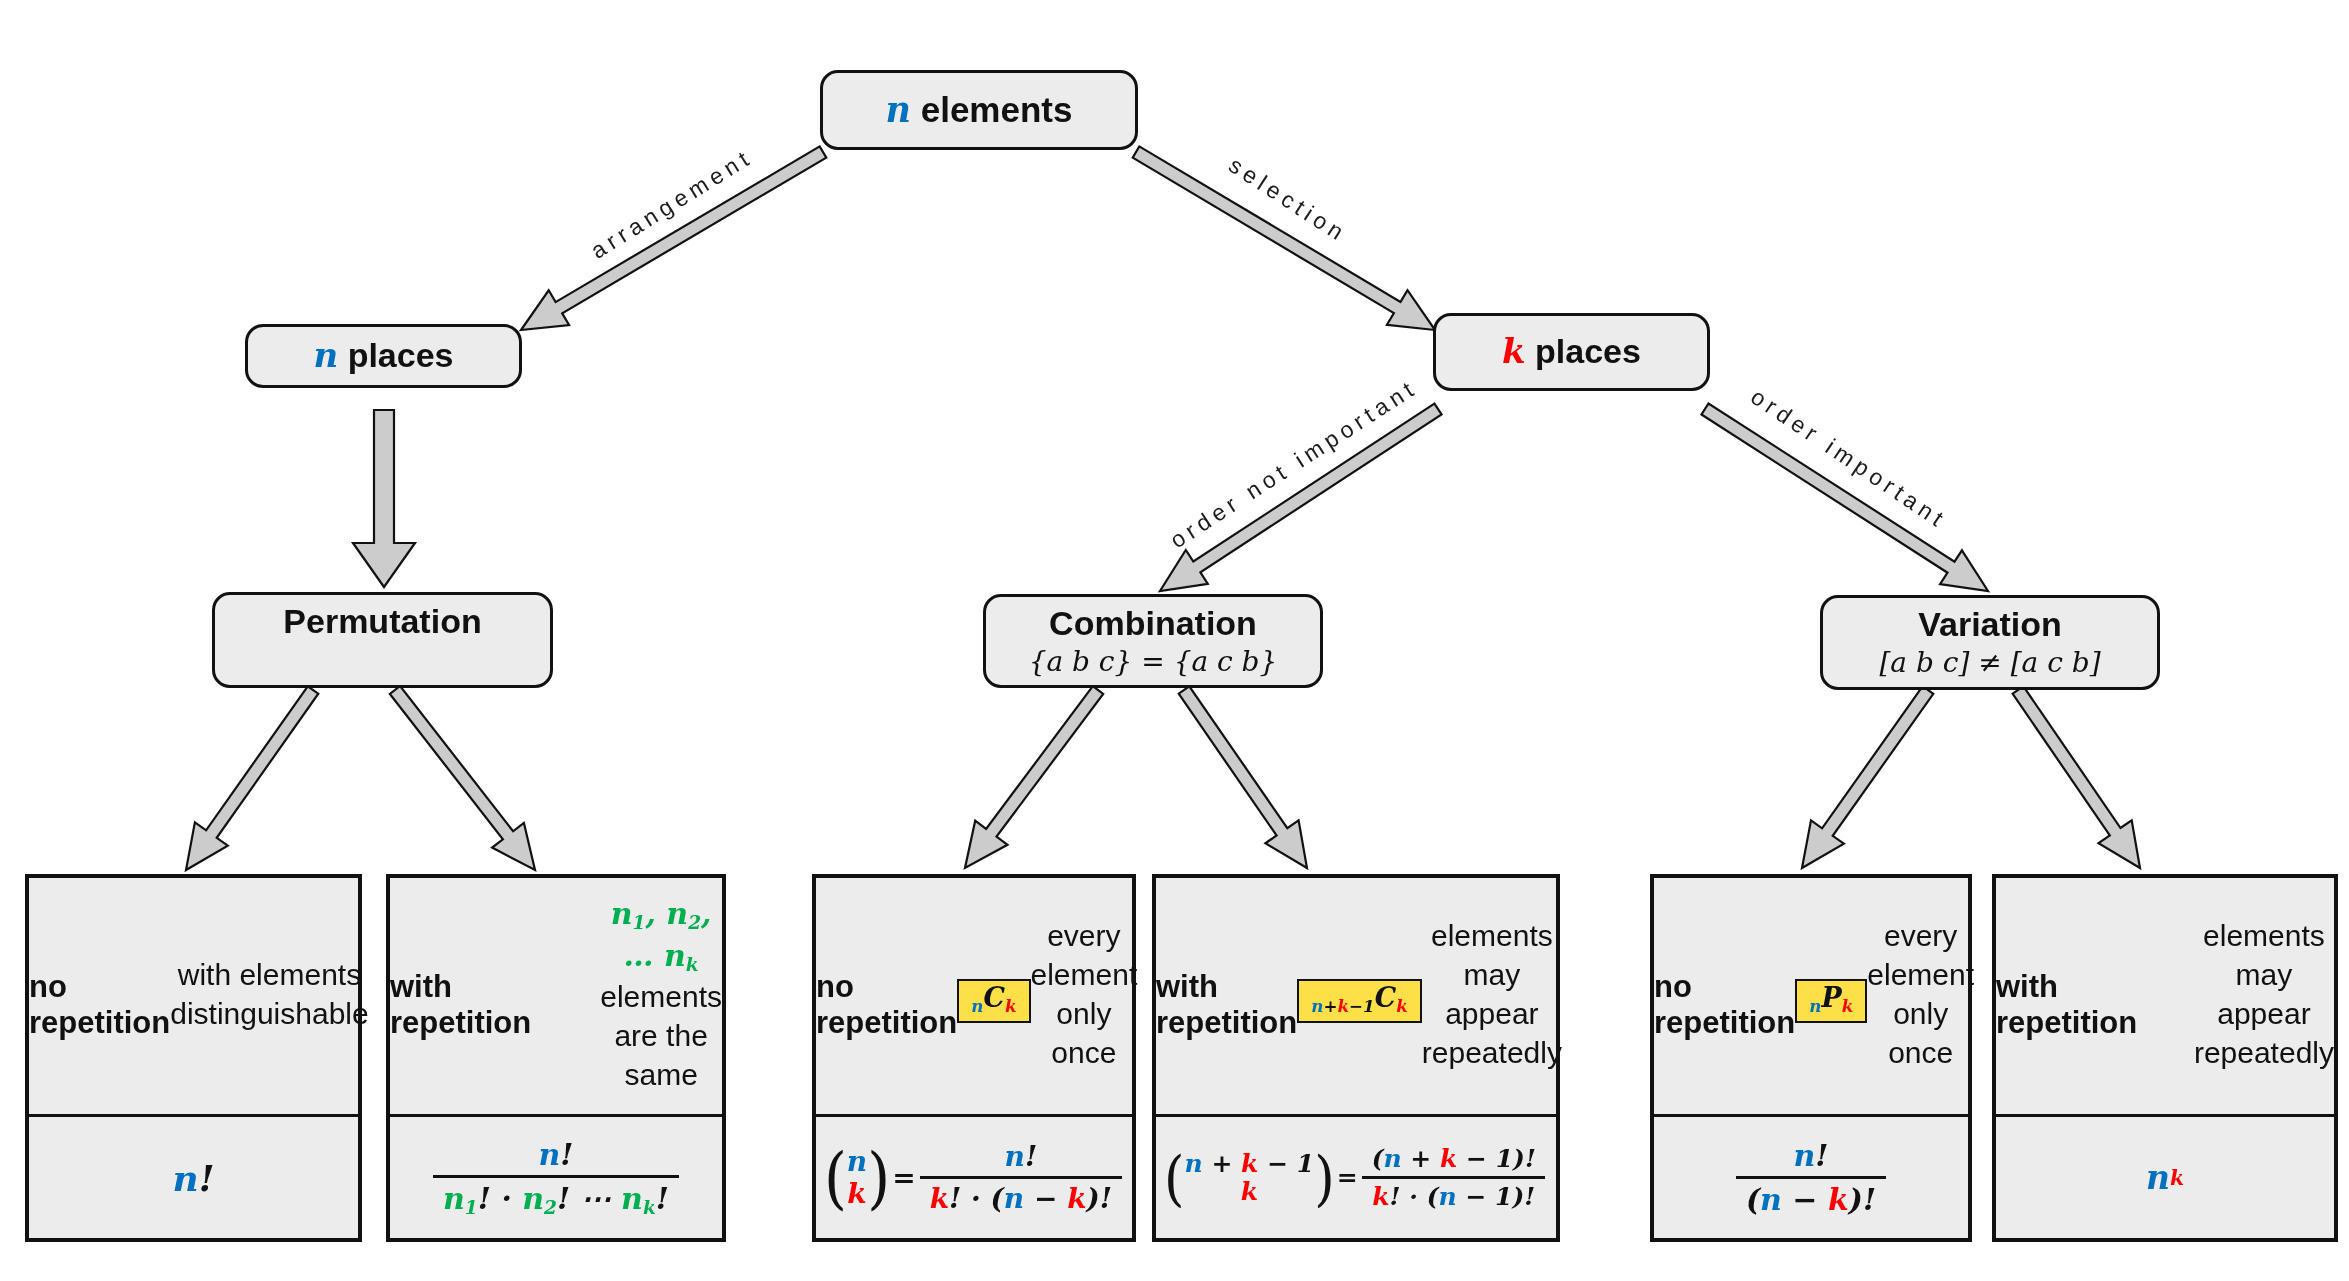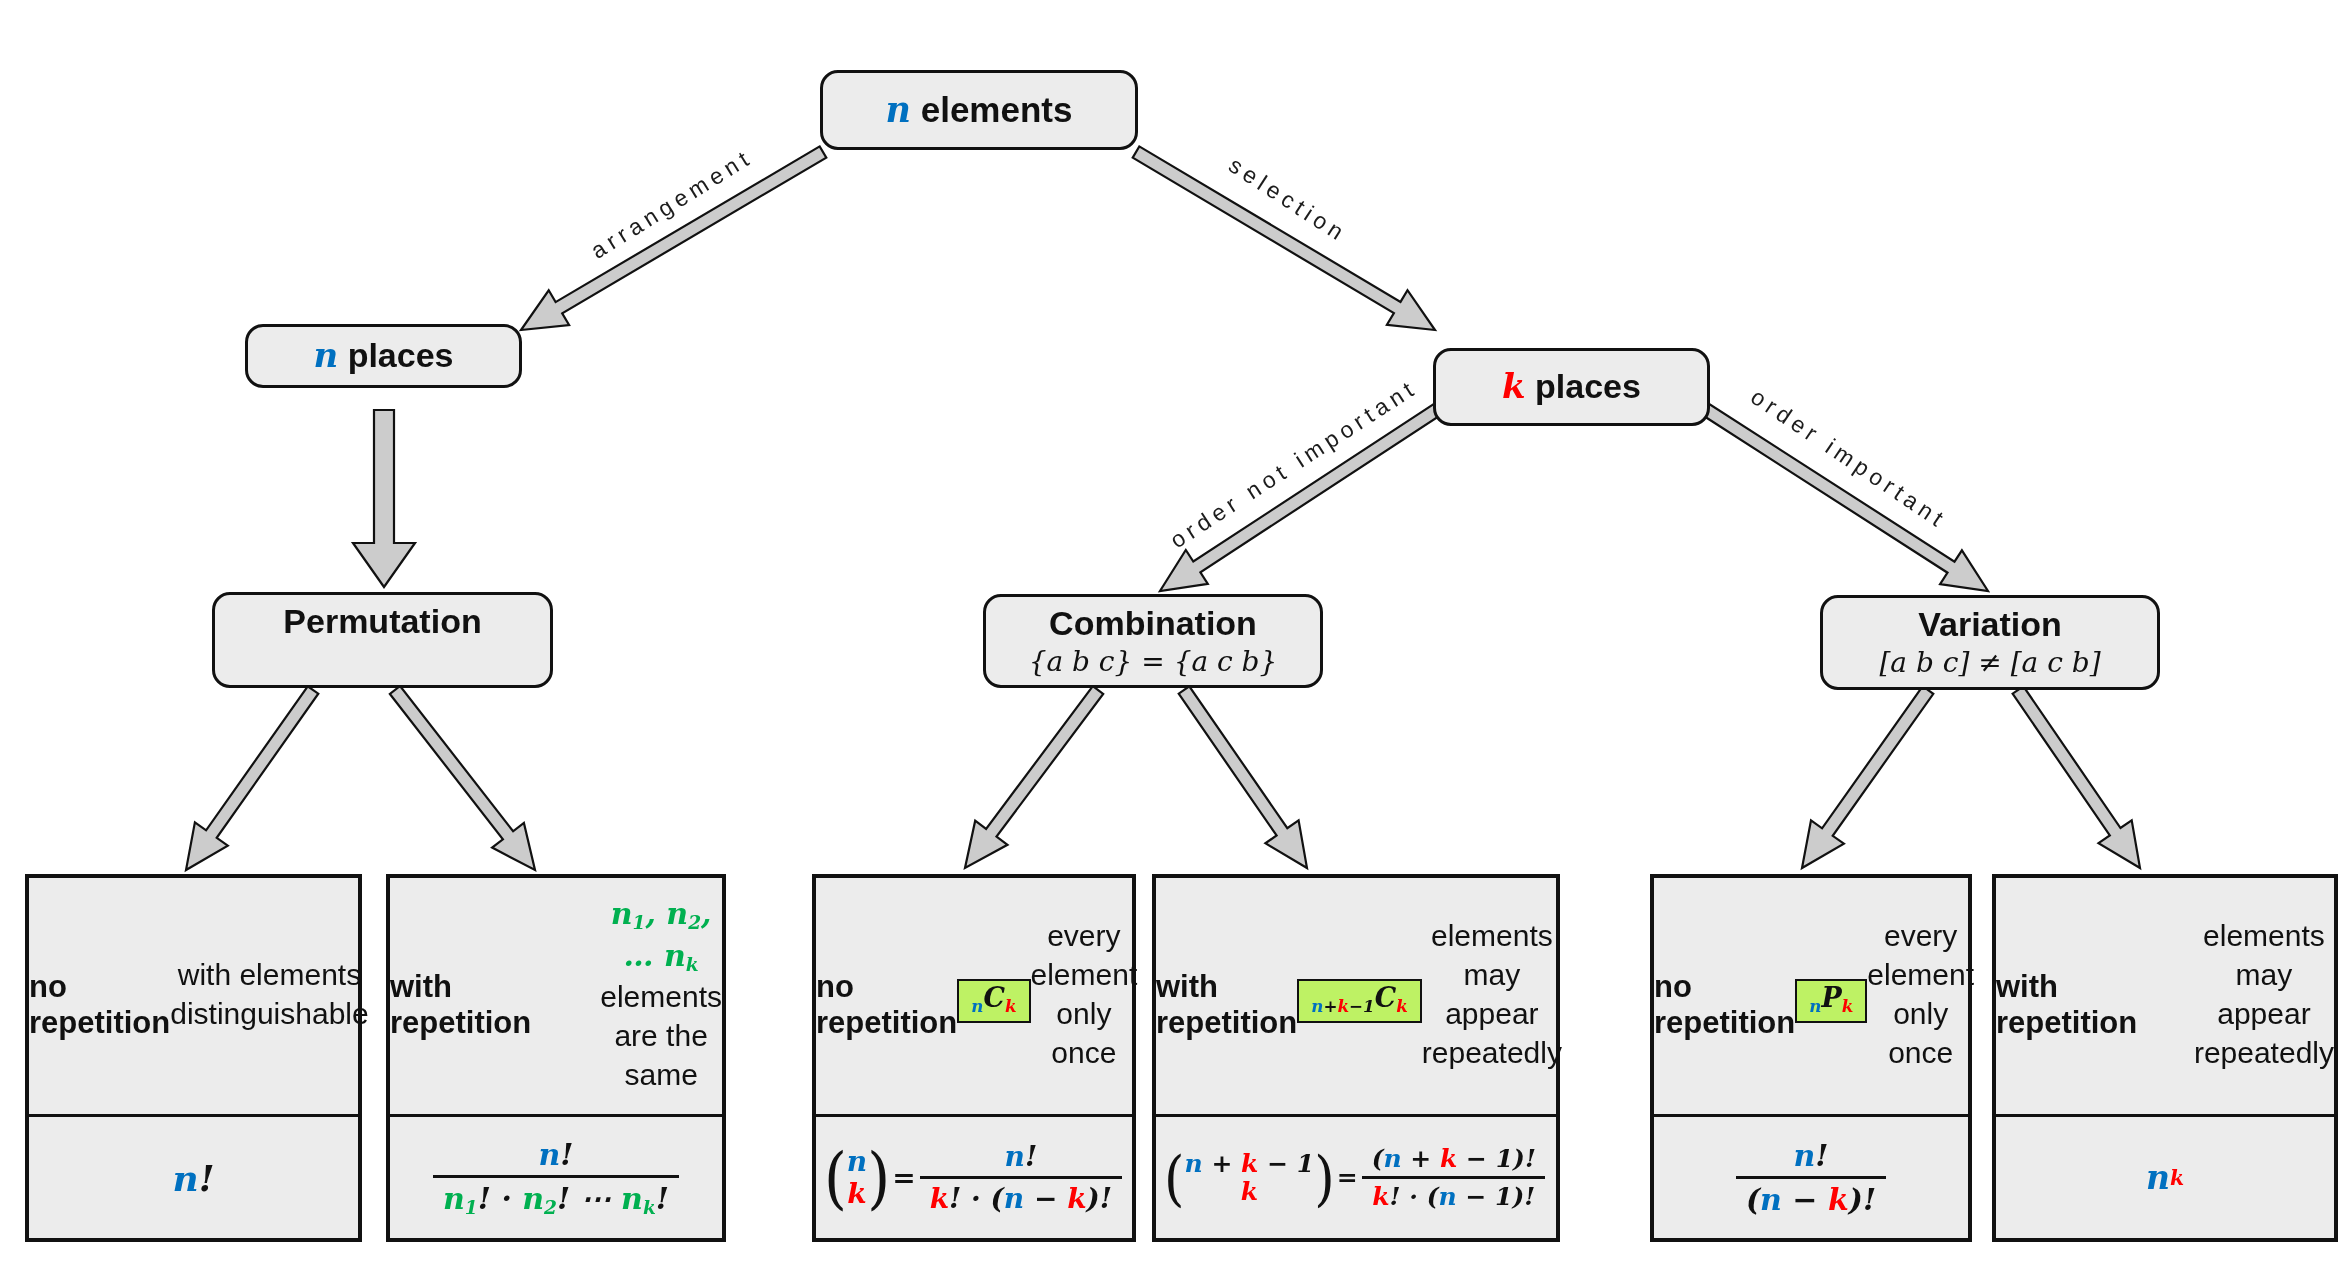--- a/index.html
+++ b/index.html
@@ -16,21 +16,21 @@
 
   
   .edge-label{position:absolute;font-size:23px;letter-spacing:5px;color:#1c1c1c;white-space:nowrap;}
 
   
   .leaf{position:absolute;top:874px;height:368px;background:#ececec;border:4px solid #111;
         box-sizing:border-box;display:flex;flex-direction:column;}
   .leaf-top{flex:1;display:flex;flex-direction:row;align-items:center;min-height:0;}
   .leaf-title{margin-top:18px;font-size:31px;font-weight:bold;}
   .leaf-badge-row{margin-top:10px;}
-  .badge{display:inline-block;border:2.5px solid #111;padding:1px 12px 6px;font-size:27px;background:#bef264;}
+  .badge{display:inline-block;border:2.5px solid #111;padding:1px 12px 6px;font-size:27px;background:#fde047;}
   .leaf-desc{flex:1;display:flex;flex-direction:column;justify-content:center;align-items:center;
              font-size:30px;line-height:1.3;text-align:center;padding-bottom:4px;}
   .leaf-formula{height:124px;border-top:3.5px solid #111;display:flex;align-items:center;justify-content:center;box-sizing:border-box;}
 
   
   .math{font-family:"DejaVu Serif",serif;font-style:italic;font-weight:bold;color:#111;}
   .t-plain{font-family:"Liberation Sans",sans-serif;font-style:normal;font-weight:normal;}
   .t-bold{font-weight:bold;}
   .t-sub{font-size:0.62em;vertical-align:-0.28em;}
   .t-sup{font-size:0.62em;vertical-align:0.6em;}
@@ -67,21 +67,21 @@
   <div class="edge-label" style="left:1849px;top:459px;transform:translate(-50%,-50%) rotate(34deg);">order important</div>
 
   <div class="node" style="left:820px;top:70px;width:318px;height:80px">
     <div class="node-title math" style="font-size:35px;"><span style="color: rgb(0, 112, 192);">n</span><span class="t-plain t-bold"> elements</span></div>
   </div>
 
   <div class="node" style="left:245px;top:324px;width:277px;height:64px">
     <div class="node-title math"><span style="color: rgb(0, 112, 192);">n</span><span class="t-plain t-bold"> places</span></div>
   </div>
 
-  <div class="node" style="left:1433px;top:348px;width:277px;height:78px">
+  <div class="node" style="left:1433px;top:313px;width:277px;height:78px">
     <div class="node-title math"><span style="color: rgb(255, 0, 0);">k</span><span class="t-plain t-bold"> places</span></div>
   </div>
 
   <div class="node node-cat" style="left:212px;top:592px;width:341px;height:96px">
     <div class="node-title">Permutation</div>
     <div class="node-sub"></div>
   </div>
 
   <div class="node node-cat" style="left:983px;top:594px;width:340px;height:94px">
     <div class="node-title">Combination</div>

